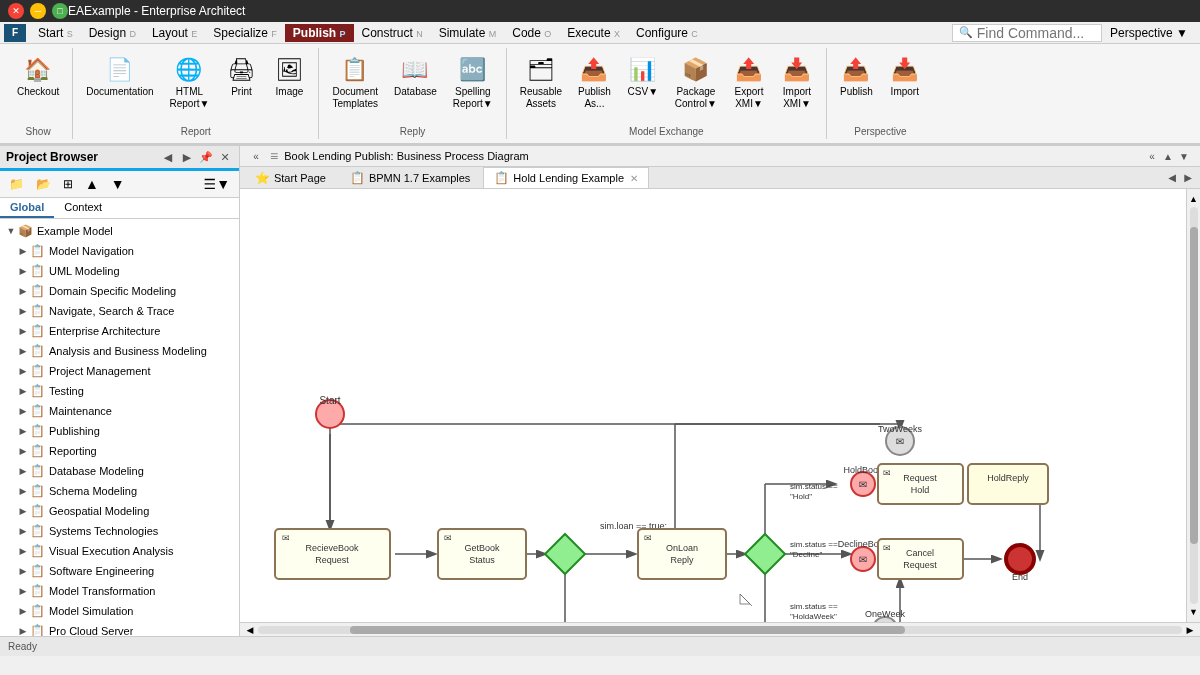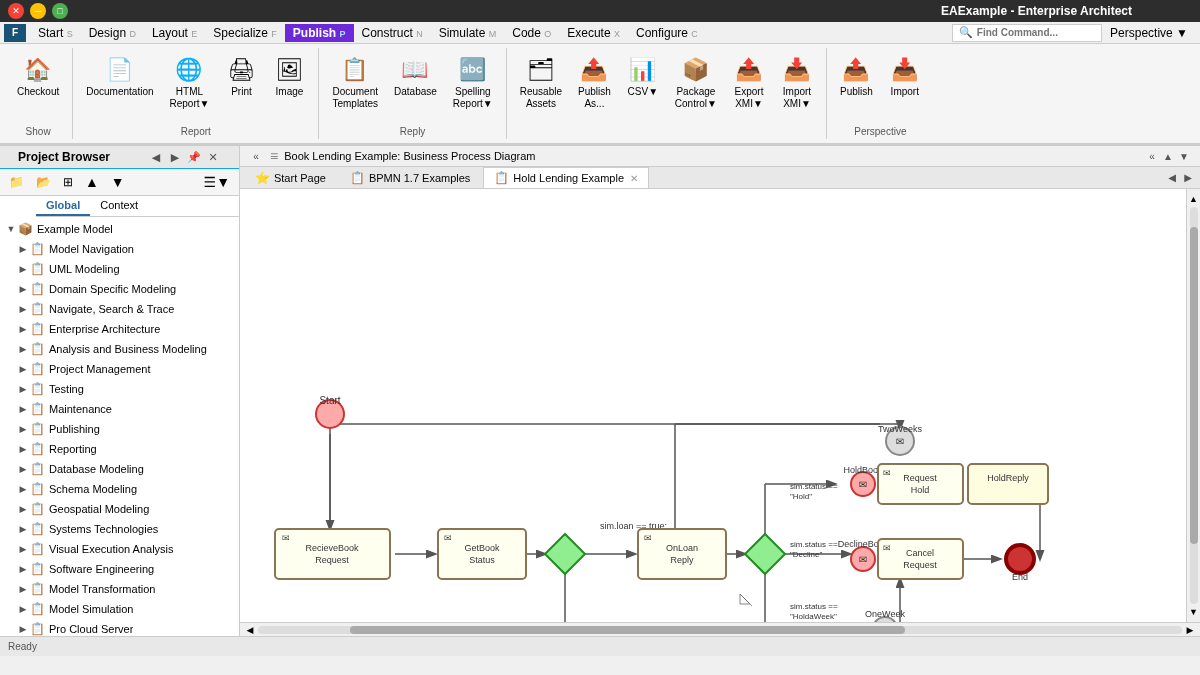--- a/index.html
+++ b/index.html
@@ -1,20 +1,20 @@
 <!DOCTYPE html>
 <html><head>
   <meta charset="utf-8">
   <style>
     * { margin: 0; padding: 0; box-sizing: border-box; }
     body { font-family: 'Segoe UI', Arial, sans-serif; font-size: 11px; background: #f0f0f0; width: 1200px; height: 675px; overflow: hidden; }
 
     
     #title-bar { background: #2d2d2d; color: #fff; height: 22px; display: flex; align-items: center; justify-content: space-between; padding: 0 8px; font-size: 12px; }
-    #title-bar .title { flex: 1; text-align: right; font-weight: bold; }
+    #title-bar .title { flex: 1; text-align: left; }
     #title-bar .win-btn { width: 16px; height: 16px; border-radius: 50%; cursor: pointer; display: flex; align-items: center; justify-content: center; font-size: 9px; color: #fff; }
     .win-min { background: #ffc107; }
     .win-max { background: #4caf50; }
     .win-close { background: #f44336; }
 
     
     #menu-bar { background: #f0f0f0; height: 22px; display: flex; align-items: center; border-bottom: 1px solid #ccc; padding: 0 4px; }
     .menu-logo { background: #1a5276; color: #fff; width: 22px; height: 18px; display: flex; align-items: center; justify-content: center; font-weight: bold; font-size: 10px; margin-right: 4px; }
     .menu-item { padding: 2px 8px; cursor: pointer; font-size: 12px; }
 
@@ -27,27 +27,27 @@
     .ribbon-items { display: flex; gap: 2px; flex: 1; align-items: flex-start; }
     .ribbon-btn { display: flex; flex-direction: column; align-items: center; padding: 3px 6px; cursor: pointer; border: 1px solid transparent; border-radius: 2px; min-width: 44px; }
     .ribbon-btn .icon { width: 32px; height: 32px; display: flex; align-items: center; justify-content: center; font-size: 22px; }
     .ribbon-btn .btn-label { font-size: 10px; text-align: center; line-height: 1.2; }
 
     
     #main { display: flex; height: 497px; }
 
     
     #project-browser { width: 240px; background: #fff; border-right: 1px solid #ccc; display: flex; flex-direction: column; }
-    #pb-header { background: #e8e8e8; padding: 3px 18px; display: flex; align-items: center; justify-content: space-between; border-bottom: 1px solid #0ea5e9; }
+    #pb-header { background: #e8e8e8; padding: 3px 6px; display: flex; align-items: center; justify-content: space-between; border-bottom: 3px solid #0ea5e9; }
     #pb-title { font-weight: bold; font-size: 12px; }
     #pb-controls { display: flex; gap: 3px; }
     .pb-ctrl-btn { width: 16px; height: 16px; display: flex; align-items: center; justify-content: center; cursor: pointer; font-size: 11px; color: #555; }
     #pb-toolbar { display: flex; align-items: center; padding: 2px 4px; gap: 2px; border-bottom: 1px solid #ccc; background: #f5f5f5; }
     .pb-tool-btn { padding: 2px 4px; cursor: pointer; font-size: 14px; border: 1px solid transparent; border-radius: 2px; }
-    #pb-tabs { display: flex; border-bottom: 1px solid #ccc; margin-left: 36px; }
+    #pb-tabs { display: flex; border-bottom: 1px solid #ccc; }
     .pb-tab { padding: 3px 10px; cursor: pointer; font-size: 11px; border-bottom: 2px solid transparent; }
     .pb-tab.active { border-bottom-color: #2d6aa0; color: #2d6aa0; font-weight: bold; }
     #pb-tree { flex: 1; overflow-y: auto; padding: 2px 0; }
     .tree-item { display: flex; align-items: center; padding: 2px 4px; cursor: pointer; font-size: 11px; }
     .tree-expand { width: 14px; height: 14px; display: flex; align-items: center; justify-content: center; font-size: 9px; color: #555; flex-shrink: 0; }
     .tree-icon { width: 16px; height: 16px; display: flex; align-items: center; justify-content: center; font-size: 12px; margin-right: 3px; flex-shrink: 0; }
     .tree-label { font-size: 11px; white-space: nowrap; overflow: hidden; text-overflow: ellipsis; }
     .tree-indent { padding-left: 16px; }
 
     
@@ -87,30 +87,30 @@
   <div class="title">EAExample - Enterprise Architect</div>
   <div style="width:60px;"></div>
 </div>
 
 <div id="menu-bar">
   <div class="menu-logo">F</div>
   <div class="menu-item">Start <span style="font-size:9px;color:#999">S</span></div>
   <div class="menu-item">Design <span style="font-size:9px;color:#999">D</span></div>
   <div class="menu-item">Layout <span style="font-size:9px;color:#999">E</span></div>
   <div class="menu-item">Specialize <span style="font-size:9px;color:#999">F</span></div>
-  <div class="menu-item" style="background:#6d28d9;color:#fff;font-weight:bold;">Publish <span style="font-size:9px;color:#adf">P</span></div>
+  <div class="menu-item" style="background:#7f1d1d;color:#fff;font-weight:bold;">Publish <span style="font-size:9px;color:#adf">P</span></div>
   <div class="menu-item">Construct <span style="font-size:9px;color:#999">N</span></div>
   <div class="menu-item">Simulate <span style="font-size:9px;color:#999">M</span></div>
   <div class="menu-item">Code <span style="font-size:9px;color:#999">O</span></div>
   <div class="menu-item">Execute <span style="font-size:9px;color:#999">X</span></div>
   <div class="menu-item">Configure <span style="font-size:9px;color:#999">C</span></div>
   <div style="flex:1;"></div>
   <div style="display:flex;align-items:center;background:#fff;border:1px solid #ccc;padding:1px 6px;height:18px;width:150px;">
     <span style="font-size:11px;color:#aaa;margin-right:4px;">🔍</span>
-    <input type="text" placeholder="Find Command..." style="border: none; outline: none; font-size: 10px; width: 100%; font-weight: bold;">
+    <input type="text" placeholder="Find Command..." style="border: none; outline: none; font-size: 14px; width: 100%;">
   </div>
   <div class="menu-item">Perspective ▼</div>
 </div>
 
 <div id="ribbon">
   <div id="ribbon-content" style="display:flex;padding:4px;height:100px;background:#f5f5f5;border-bottom:1px solid #ccc;">
 
     <div class="ribbon-group">
       <div class="ribbon-items">
         <div class="ribbon-btn">
@@ -181,20 +181,21 @@
         </div>
         <div class="ribbon-btn">
           <div class="icon">📤</div>
           <div class="btn-label">Export<br>XMI▼</div>
         </div>
         <div class="ribbon-btn">
           <div class="icon">📥</div>
           <div class="btn-label">Import<br>XMI▼</div>
         </div>
       </div>
+      <div class="ribbon-group-label">Model Exchange</div>
     </div>
 
     <div class="ribbon-group" style="border-right:none;">
       <div class="ribbon-items">
         <div class="ribbon-btn">
           <div class="icon">📤</div>
           <div class="btn-label">Publish</div>
         </div>
         <div class="ribbon-btn">
           <div class="icon">📥</div>
@@ -340,21 +341,21 @@
         <div class="tree-label">Pro Cloud Server</div>
       </div>
     </div>
   </div>
 
   <div id="content-area" style="flex:1;display:flex;flex-direction:column;">
 
     <div id="breadcrumb-bar" style="display:flex;align-items:center;background:#f0f0f0;padding:2px 8px;border-bottom:1px solid #ccc;font-size:11px;">
       <div class="collapse-btn">«</div>
       <div style="margin:0 6px;font-size:14px;color:#888;">≡</div>
-      <div style="flex:1;font-size:11px;">Book Lending Example:  Business Process Diagram</div>
+      <div style="flex:1;font-size:11px;">Book Lending Publish:  Business Process Diagram</div>
       <div class="collapse-btn">«</div>
       <div class="collapse-btn">▲</div>
       <div class="collapse-btn">▼</div>
     </div>
 
     <div id="tabs-bar">
       <div class="doc-tab">
         <span class="tab-icon">⭐</span>
         <span>Start Page</span>
       </div>

